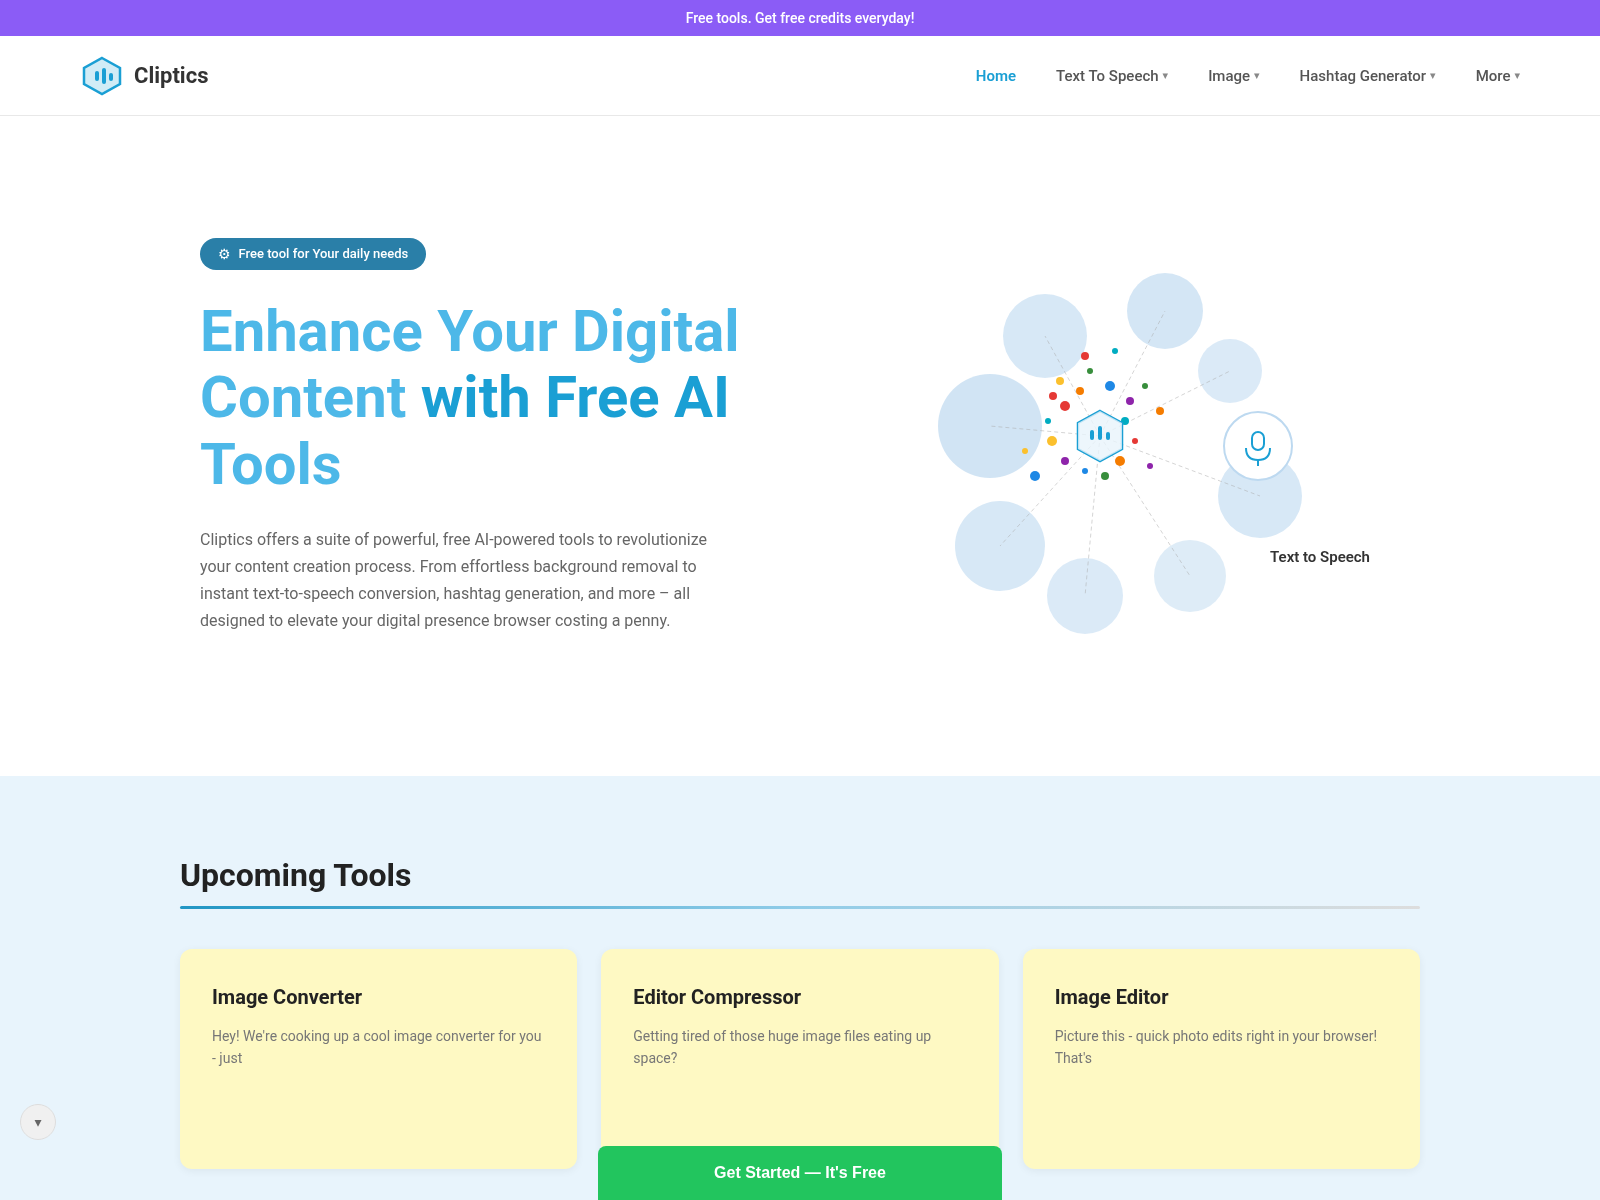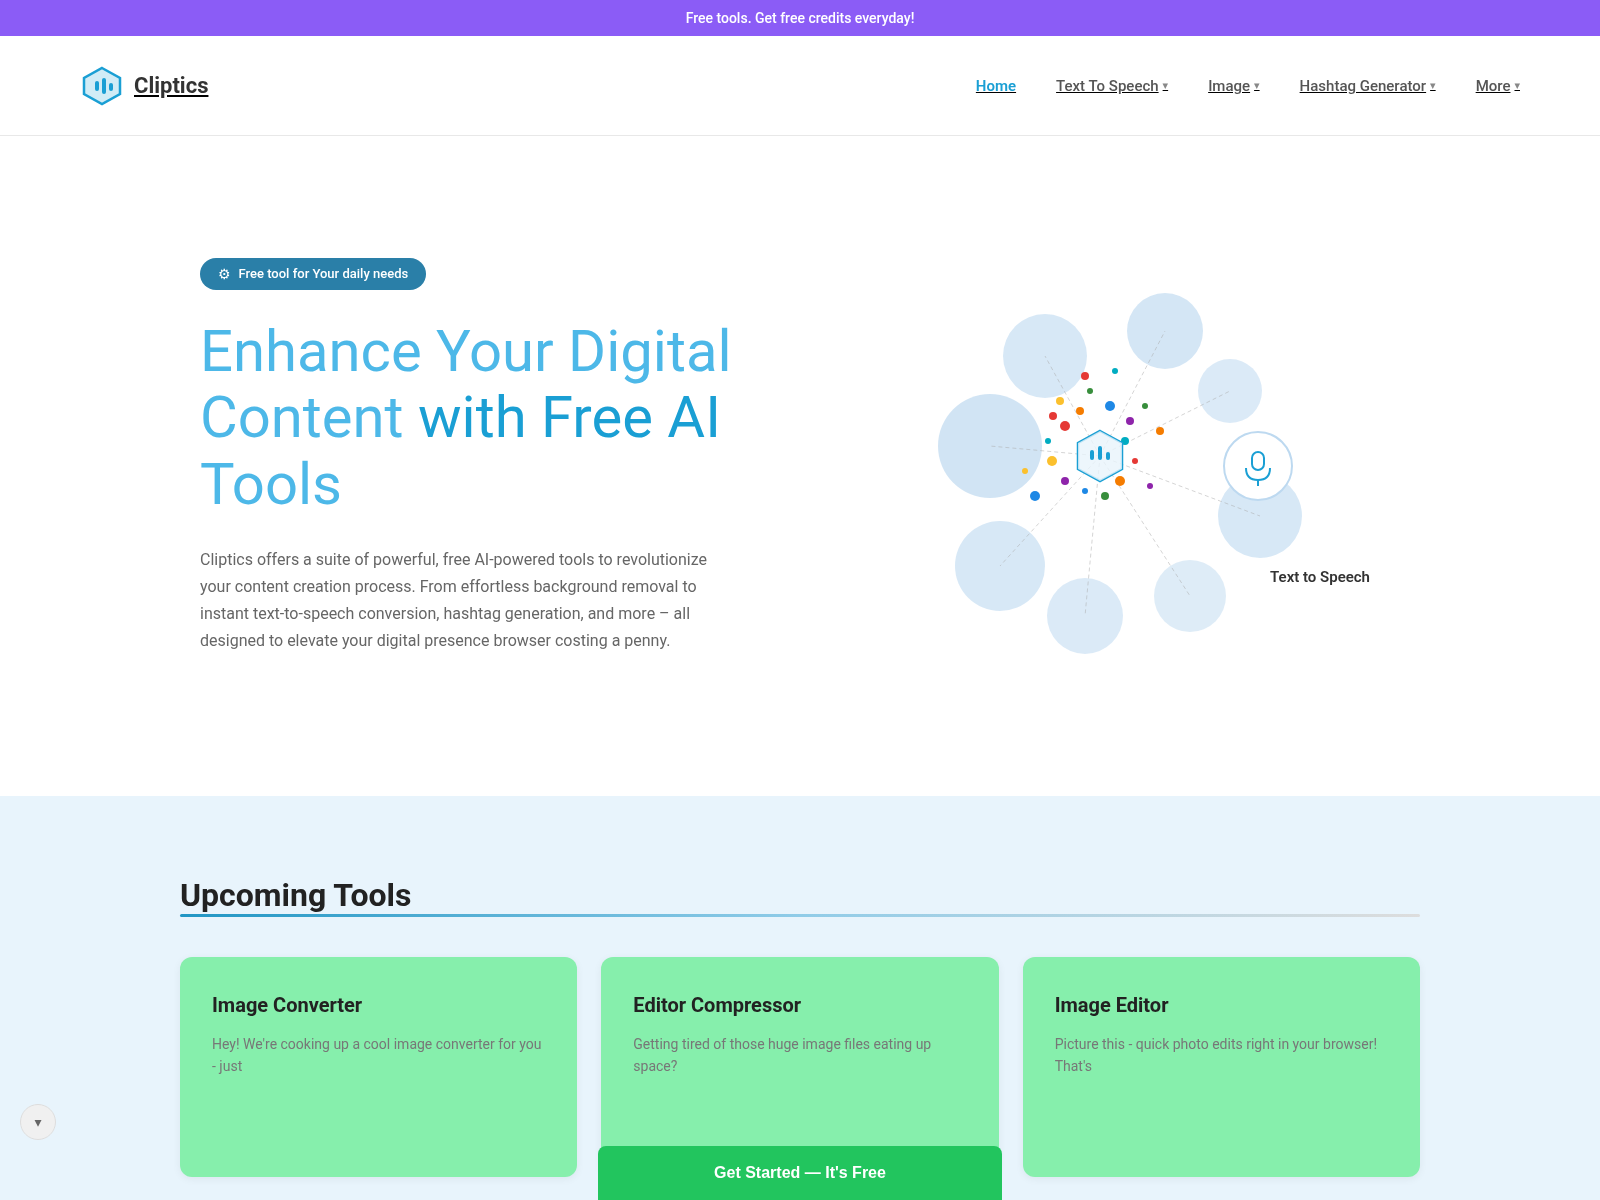--- a/index.html
+++ b/index.html
@@ -13,28 +13,27 @@
       padding: 10px;
       font-size: 14px;
       font-weight: 500;
     }
 
     
     .nav {
       background: #fff;
       border-bottom: 1px solid #e8e8e8;
       padding: 0 80px;
-      height: 100px;
+      height: 80px;
       display: flex;
       align-items: center;
       justify-content: space-between;
       position: sticky;
       top: 0;
       z-index: 100;
-      text-decoration: underline;
     }
     .logo {
       display: flex;
       align-items: center;
       gap: 10px;
       text-decoration: none;
     }
     .logo-icon {
       width: 44px;
       height: 44px;
@@ -90,21 +89,21 @@
       color: #fff;
       padding: 8px 18px;
       border-radius: 30px;
       font-size: 13px;
       font-weight: 500;
       margin-bottom: 28px;
     }
     .badge-icon { font-size: 14px; }
     .hero-title {
       font-size: 58px;
-      font-weight: 400;
+      font-weight: 700;
       line-height: 1.15;
       margin-bottom: 28px;
     }
     .hero-title .normal { color: #4db8e8; }
     .hero-title .highlight { color: #1a9fd4; }
     .hero-title .dark { color: #4db8e8; }
     .hero-desc {
       font-size: 16px;
       color: #666;
       line-height: 1.7;
@@ -127,33 +126,34 @@
 
     
     .upcoming-section {
       background: #e8f4fc;
       padding: 80px 180px 60px;
     }
     .section-title {
       font-size: 32px;
       font-weight: 700;
       color: #222;
+      margin-bottom: 12px;
     }
     .section-divider {
       height: 3px;
       background: linear-gradient(to right, #2196c4, #90cce8, #ddd);
       border-radius: 2px;
       margin-bottom: 40px;
     }
     .tools-grid {
       display: flex;
       gap: 24px;
     }
     .tool-card {
-      background: #86efac;
+      background: #fef9c3;
       border-radius: 12px;
       padding: 36px 32px 32px;
       flex: 1;
       min-height: 220px;
       box-shadow: 0 2px 8px rgba(0,0,0,0.06);
     }
     .tool-card-title {
       font-size: 20px;
       font-weight: 700;
       color: #222;

